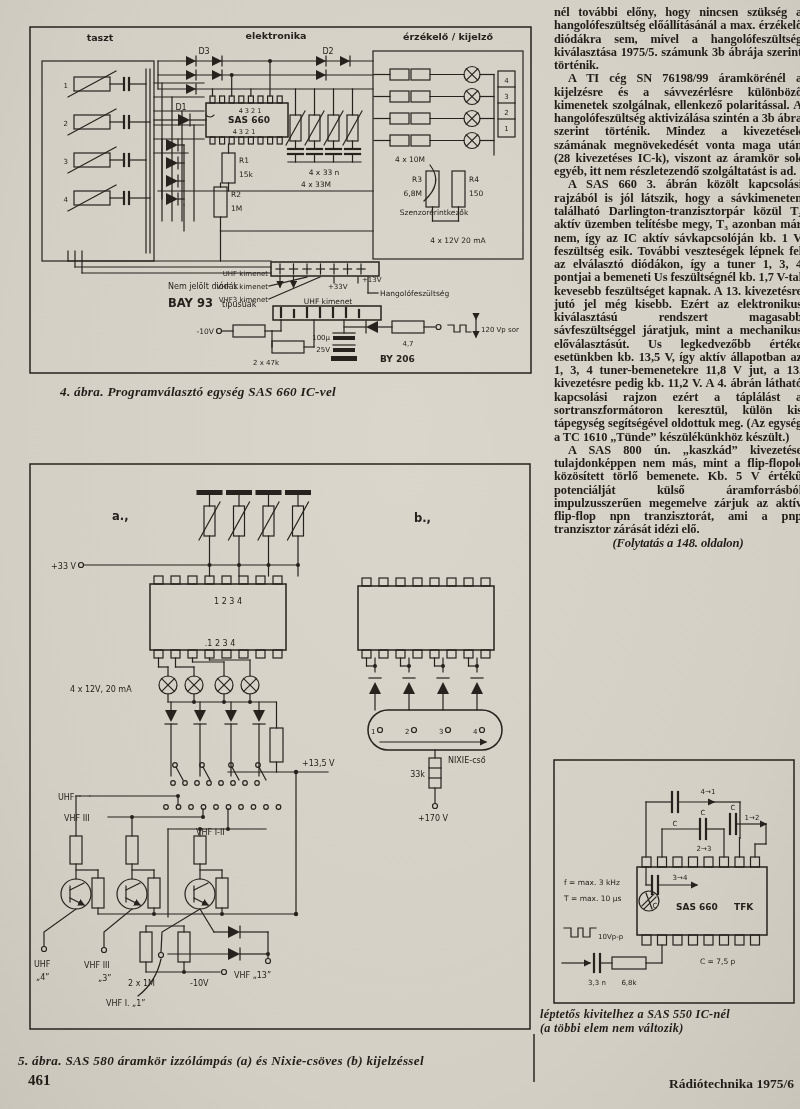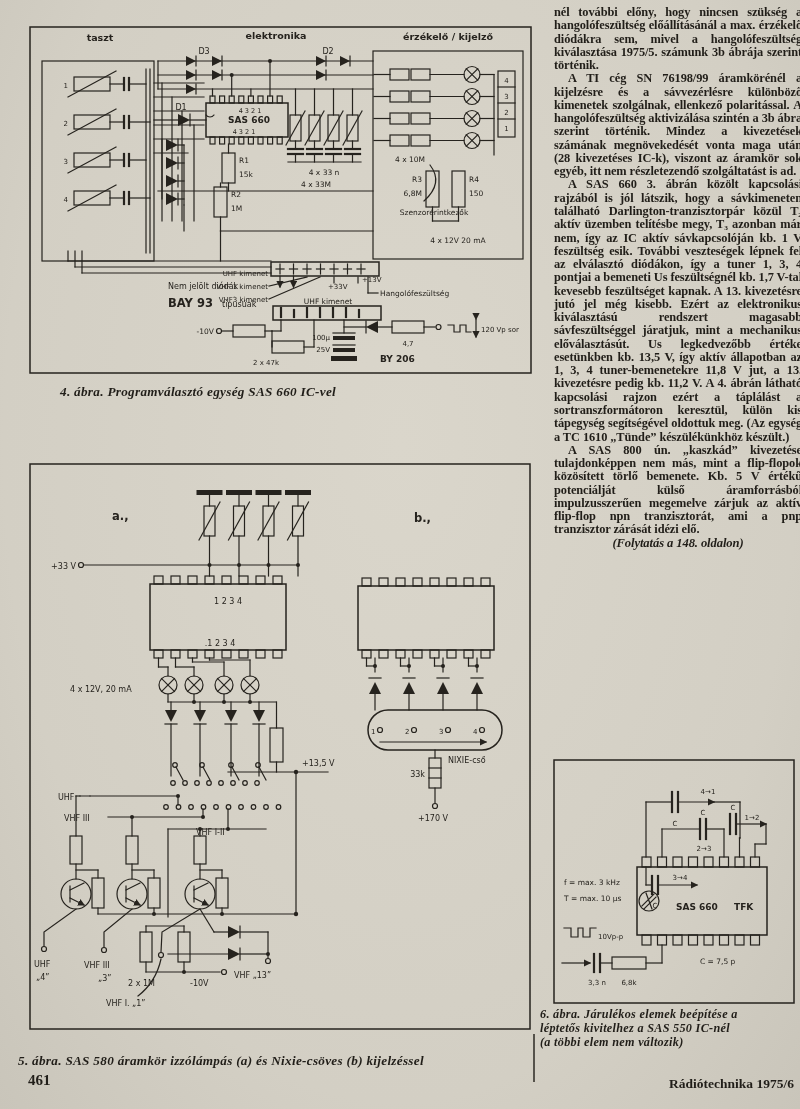--- a/index.html
+++ b/index.html
@@ -919,21 +919,20 @@
       <rect class="w" x="60" y="199" width="34" height="12"></rect>
       <line class="w" x1="94" y1="205" x2="110" y2="205"></line>
         <line class="w" x1="110" y1="205" x2="110" y2="187"></line>
       <text class="t7 mid" x="45" y="227">3,3 n</text>
       <text class="t7 mid" x="77" y="227">6,8k</text>
       <text class="t75" x="148" y="206">C = 7,5 p</text>
     </g>
   </svg>
 
   <div class="cap cap6">
-    <div>6. ábra. Járulékos elemek beépítése a</div>
     <div>léptetős kivitelhez a SAS 550 IC-nél</div>
     <div>(a többi elem nem változik)</div>
   </div>
 
   <div class="coldiv"></div>
   <div class="pageno">461</div>
   <div class="journal">Rádiótechnika 1975/6</div>
 </div>
 
 </body></html>

